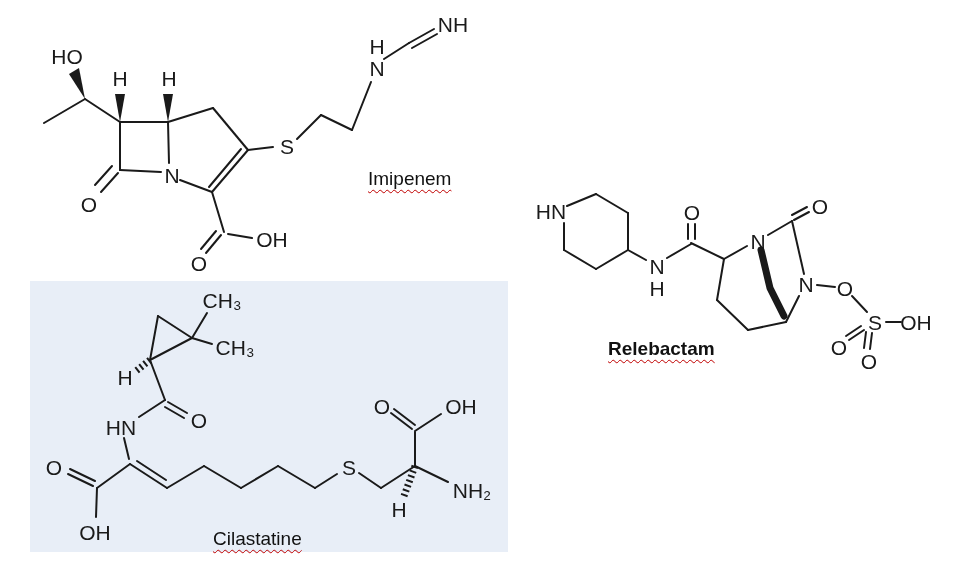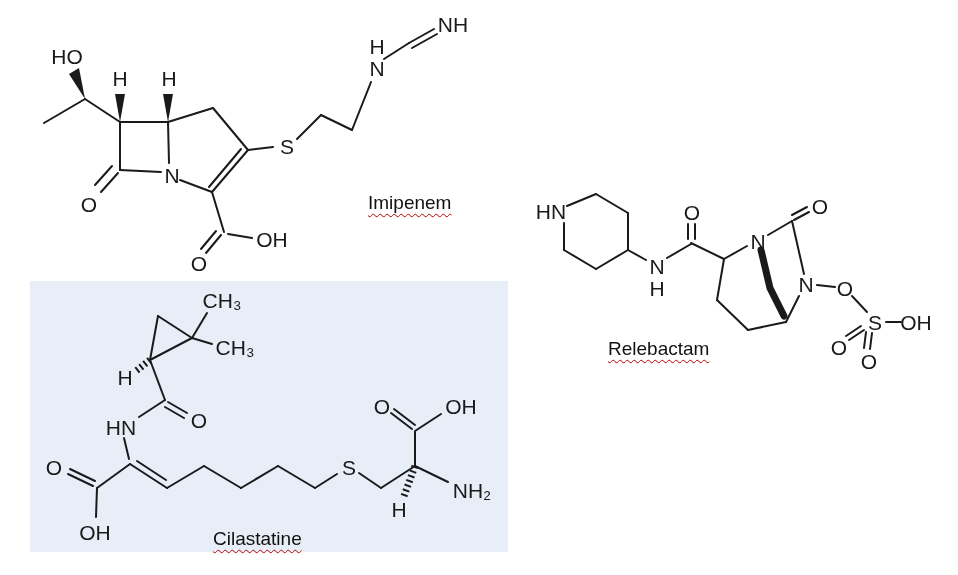--- a/index.html
+++ b/index.html
@@ -172,17 +172,17 @@
       <text class="atom" x="820" y="206">O</text>
       <text class="atom" x="806" y="284">N</text>
       <text class="atom" x="845" y="288">O</text>
       <text class="atom" x="875" y="322">S</text>
       <text class="atom" x="916" y="322">OH</text>
       <text class="atom" x="839" y="347">O</text>
       <text class="atom" x="869" y="361">O</text>
     </g>
   </svg>
 
-  <div class="mol-label" style="left:368px; top:192px;">Imipenem</div>
+  <div class="mol-label" style="left:368px; top:168px;">Imipenem</div>
   <div class="mol-label" style="left:213px; top:528px;">Cilastatine</div>
-  <div class="mol-label" style="left:608px; top:338px;">Relebactam</div>
+  <div class="mol-label" style="left:608px; top:338px;font-weight:bold;">Relebactam</div>
 
 </div>
 
 </body></html>

